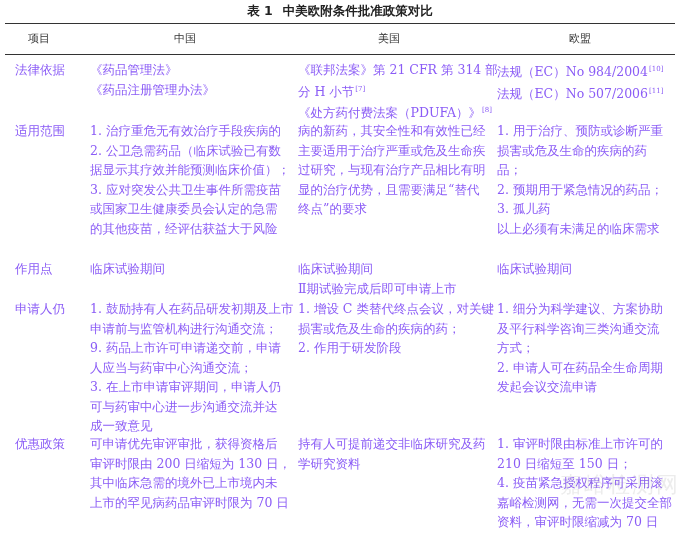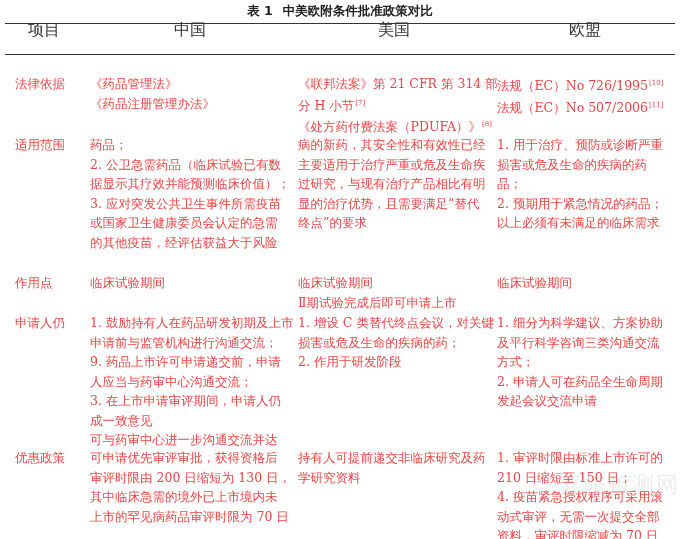--- a/index.html
+++ b/index.html
@@ -4,23 +4,23 @@
   <style>
     html, body { margin: 0; padding: 0; background: #ffffff; }
     body { width: 680px; height: 539px; overflow: hidden; position: relative;
       font-family: "DejaVu Serif", "Liberation Serif", serif; color: #2a2a2a; }
     .caption { position: absolute; top: 3px; left: 0; width: 680px; text-align: center;
       font-family: "DejaVu Sans", "Liberation Sans", sans-serif; font-size: 12.5px; font-weight: bold; color: #222; }
     .caption .num { margin-right: 10px; margin-top: 46px; }
     .rule { position: absolute; left: 5px; width: 670px; height: 1px; background: #333; }
     .rule.top { top: 23px; }
     .rule.mid { top: 54px; }
-    .hdr { position: absolute; top: 20px; font-size: 16px; color: #333; }
+    .hdr { position: absolute; top: 31px; font-size: 11px; color: #333; }
     .row { position: absolute; left: 0; width: 680px; }
-    .cell { position: absolute; top: 14px; font-size: 12.5px; line-height: 19.5px; color: #ef4444; }
+    .cell { position: absolute; top: 0; font-size: 12.5px; line-height: 19.5px; color: #8b5cf6; }
     .c0 { left: 15px; width: 70px; }
     .c1 { left: 90px; width: 195px; }
     .c2 { left: 298px; width: 195px; }
     .c3 { left: 497px; width: 178px; }
     .line { display: block; white-space: nowrap; }
     sup { font-size: 7px; vertical-align: 5px; margin-left: 1px; }
     .watermark { position: absolute; left: 560px; top: 470px; font-size: 22px; color: rgba(150,150,150,0.18);
       font-family: "DejaVu Sans", sans-serif; letter-spacing: 2px; pointer-events: none; }
   </style>
 </head>
@@ -45,46 +45,47 @@
       <div class="cell c1">
         <span class="line"><span>《药品管理法》</span></span>
         <span class="line"><span>《药品注册管理办法》</span></span>
       </div>
       <div class="cell c2">
         <span class="line"><span>《联邦法案》第 21 CFR 第 314 部</span></span>
         <span class="line"><span>分 H 小节</span><sup>[7]</sup></span>
         <span class="line"><span>《处方药付费法案（PDUFA）》</span><sup>[8]</sup></span>
       </div>
       <div class="cell c3">
-        <span class="line"><span>法规（EC）No 726/1995</span><sup>[10]</sup></span>
+        <span class="line"><span>法规（EC）No 984/2004</span><sup>[10]</sup></span>
         <span class="line"><span>法规（EC）No 507/2006</span><sup>[11]</sup></span>
       </div>
     </div>
     <div class="row" style="top: 121px;">
       <div class="cell c0">适用范围</div>
       <div class="cell c1">
-        <span class="line"><span>药品；</span></span>
+        <span class="line"><span>1. 治疗重危无有效治疗手段疾病的</span></span>
         <span class="line"><span>2. 公卫急需药品（临床试验已有数</span></span>
         <span class="line"><span>据显示其疗效并能预测临床价值）；</span></span>
         <span class="line"><span>3. 应对突发公共卫生事件所需疫苗</span></span>
         <span class="line"><span>或国家卫生健康委员会认定的急需</span></span>
         <span class="line"><span>的其他疫苗，经评估获益大于风险</span></span>
       </div>
       <div class="cell c2">
         <span class="line"><span>病的新药，其安全性和有效性已经</span></span>
         <span class="line"><span>主要适用于治疗严重或危及生命疾</span></span>
         <span class="line"><span>过研究，与现有治疗产品相比有明</span></span>
         <span class="line"><span>显的治疗优势，且需要满足“替代</span></span>
         <span class="line"><span>终点”的要求</span></span>
       </div>
       <div class="cell c3">
         <span class="line"><span>1. 用于治疗、预防或诊断严重</span></span>
         <span class="line"><span>损害或危及生命的疾病的药</span></span>
         <span class="line"><span>品；</span></span>
         <span class="line"><span>2. 预期用于紧急情况的药品；</span></span>
+        <span class="line"><span>3. 孤儿药</span></span>
         <span class="line"><span>以上必须有未满足的临床需求</span></span>
       </div>
     </div>
     <div class="row" style="top: 259px;">
       <div class="cell c0">作用点</div>
       <div class="cell c1">
         <span class="line"><span>临床试验期间</span></span>
       </div>
       <div class="cell c2">
         <span class="line"><span>临床试验期间</span></span>
@@ -95,22 +96,22 @@
       </div>
     </div>
     <div class="row" style="top: 299px;">
       <div class="cell c0">申请人仍</div>
       <div class="cell c1">
         <span class="line"><span>1. 鼓励持有人在药品研发初期及上市</span></span>
         <span class="line"><span>申请前与监管机构进行沟通交流；</span></span>
         <span class="line"><span>9. 药品上市许可申请递交前，申请</span></span>
         <span class="line"><span>人应当与药审中心沟通交流；</span></span>
         <span class="line"><span>3. 在上市申请审评期间，申请人仍</span></span>
+        <span class="line"><span>可与药审中心进一步沟通交流并达</span></span>
         <span class="line"><span>成一致意见</span></span>
-        <span class="line"><span>可与药审中心进一步沟通交流并达</span></span>
       </div>
       <div class="cell c2">
         <span class="line"><span>1. 增设 C 类替代终点会议，对关键</span></span>
         <span class="line"><span>损害或危及生命的疾病的药；</span></span>
         <span class="line"><span>2. 作用于研发阶段</span></span>
       </div>
       <div class="cell c3">
         <span class="line"><span>1. 细分为科学建议、方案协助</span></span>
         <span class="line"><span>及平行科学咨询三类沟通交流</span></span>
         <span class="line"><span>方式；</span></span>
@@ -127,19 +128,19 @@
         <span class="line"><span>上市的罕见病药品审评时限为 70 日</span></span>
       </div>
       <div class="cell c2">
         <span class="line"><span>持有人可提前递交非临床研究及药</span></span>
         <span class="line"><span>学研究资料</span></span>
       </div>
       <div class="cell c3">
         <span class="line"><span>1. 审评时限由标准上市许可的</span></span>
         <span class="line"><span>210 日缩短至 150 日；</span></span>
         <span class="line"><span>4. 疫苗紧急授权程序可采用滚</span></span>
-        <span class="line"><span>动式审评，无需一次提交全部</span></span>
+        <span class="line"><span>嘉峪检测网，无需一次提交全部</span></span>
         <span class="line"><span>资料，审评时限缩减为 70 日</span></span>
       </div>
     </div>
   </div>
 
 <div class="watermark">嘉峪检测网</div>
 
 </body></html>

